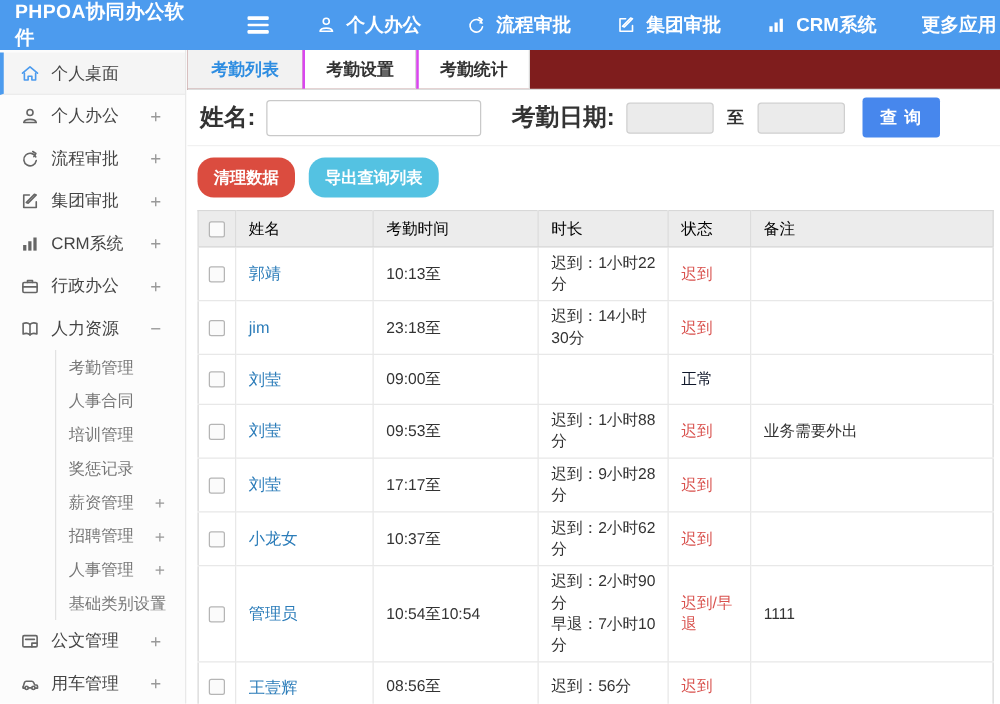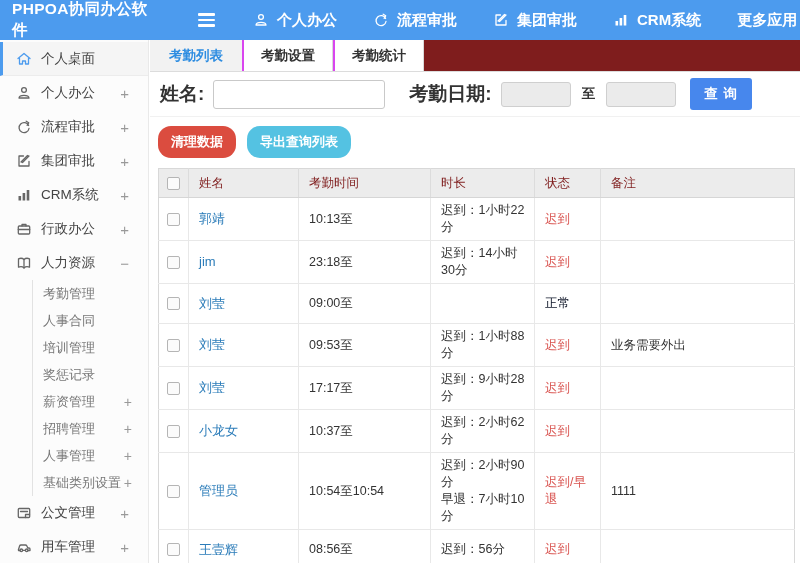--- a/index.html
+++ b/index.html
@@ -15,21 +15,21 @@
   .top-menu-item { display:flex; align-items:center; gap:8px; margin-right:36px; font-size:15px; font-weight:bold; cursor:pointer; white-space:nowrap; }
   .top-menu-item svg { display:block; }
 
   
   .sidebar { position:absolute; top:40px; left:0; width:149px; bottom:0; background:#FCFCFC; border-right:1px solid #E9E9E9; padding-top:2px; }
   .side-item { height:34px; display:flex; align-items:center; padding-left:15px; font-size:13.5px; color:#444; position:relative; cursor:pointer; }
   .side-item .plus { position:absolute; right:19px; color:#999; font-size:15px; font-weight:normal; }
   .side-item.active { background:#F5F5F5; border-left:3px solid #4C9BEE; padding-left:12px; border-bottom:1px solid #ECECEC; }
   .icon-wrap { width:17px; height:17px; margin-right:9px; color:#666; display:flex; align-items:center; justify-content:center; }
   .side-item.active .icon-wrap { color:#4C9BEE; }
-  .sub-list { margin-left:32px; border-left:1px solid #E2E2E2; }
+  .sub-list { margin-left:44px; border-left:1px solid #E2E2E2; }
   .sub-item { height:27px; display:flex; align-items:center; padding-left:10px; font-size:13px; color:#777; position:relative; cursor:pointer; }
   .sub-item .plus { position:absolute; right:16px; color:#999; font-size:14px; }
 
   
   .main { position:absolute; left:150px; top:40px; right:0; bottom:0; background:#fff; }
   .tab-bar { height:32px; background:#7f1d1d; border-bottom:1px solid #DCDCDC; display:flex; }
   .tab { padding:0 17px; line-height:31px; font-size:13.5px; font-weight:bold; color:#333; background:#fff; border-left:2px solid #d946ef; border-right:1px solid #D9D9D9; cursor:pointer; white-space:nowrap; }
   .tab.active { color:#2E8DE1; background:#F2F2F2; border-left:none; border-right:none; padding:0 19px; }
 
   .filter-row { height:45px; display:flex; align-items:center; padding-left:10px; border-bottom:1px solid #F1F1F1; }
@@ -39,21 +39,21 @@
   .to-label { margin:0 11px; font-size:13.5px; font-weight:bold; color:#333; }
   .search-btn { margin-left:14px; background:#4787ED; color:#fff; font-weight:bold; font-size:13.5px; border:none; border-radius:3px; padding:7px 14px; cursor:pointer; letter-spacing:1px; }
 
   .toolbar { padding:9px 0 9px 8px; display:flex; gap:11px; }
   .action-btn { color:#fff; font-weight:bold; font-size:13px; border:none; border-radius:13px; padding:7px 13px; cursor:pointer; }
   .btn-red { background:#DB4C3F; }
   .btn-cyan { background:#54C2E2; }
 
   .table-wrap { margin:1px 5px 0 8px; }
   table { width:100%; border-collapse:collapse; table-layout:fixed; border:1px solid #D8D8D8; color:#333; }
-  th { background:#ECECEC; height:29px; font-weight:normal; font-size:12.5px; color:#7f1d1d; text-align:left; padding:0 4px 0 10px; border-right:1px solid #DCDCDC; border-bottom:1px solid #D6D6D6; }
+  th { background:#ECECEC; height:29px; font-weight:normal; font-size:12.5px; color:#000000; text-align:left; padding:0 4px 0 10px; border-right:1px solid #DCDCDC; border-bottom:1px solid #D6D6D6; }
   th:last-child, td:last-child { border-right:none; }
   th.cb-col, td.cb-col { text-align:center; padding:0; }
   td { height:40px; font-size:12.5px; padding:4px 3px 4px 10px; border-right:1px solid #E8E8E8; border-bottom:1px solid #E8E8E8; vertical-align:middle; line-height:17px; background:#fff; }
   .name-link { color:#2B7CB9; font-size:13px; cursor:pointer; }
   .status-late { color:#D9534F; }
   .status-normal { color:#0f172a; }
   .cbx { display:inline-block; width:13px; height:13px; border:1px solid #B5B5B5; border-radius:2px; background:#FBFBFB; vertical-align:middle; cursor:pointer; }
 </style>
 </head>
 <body>

